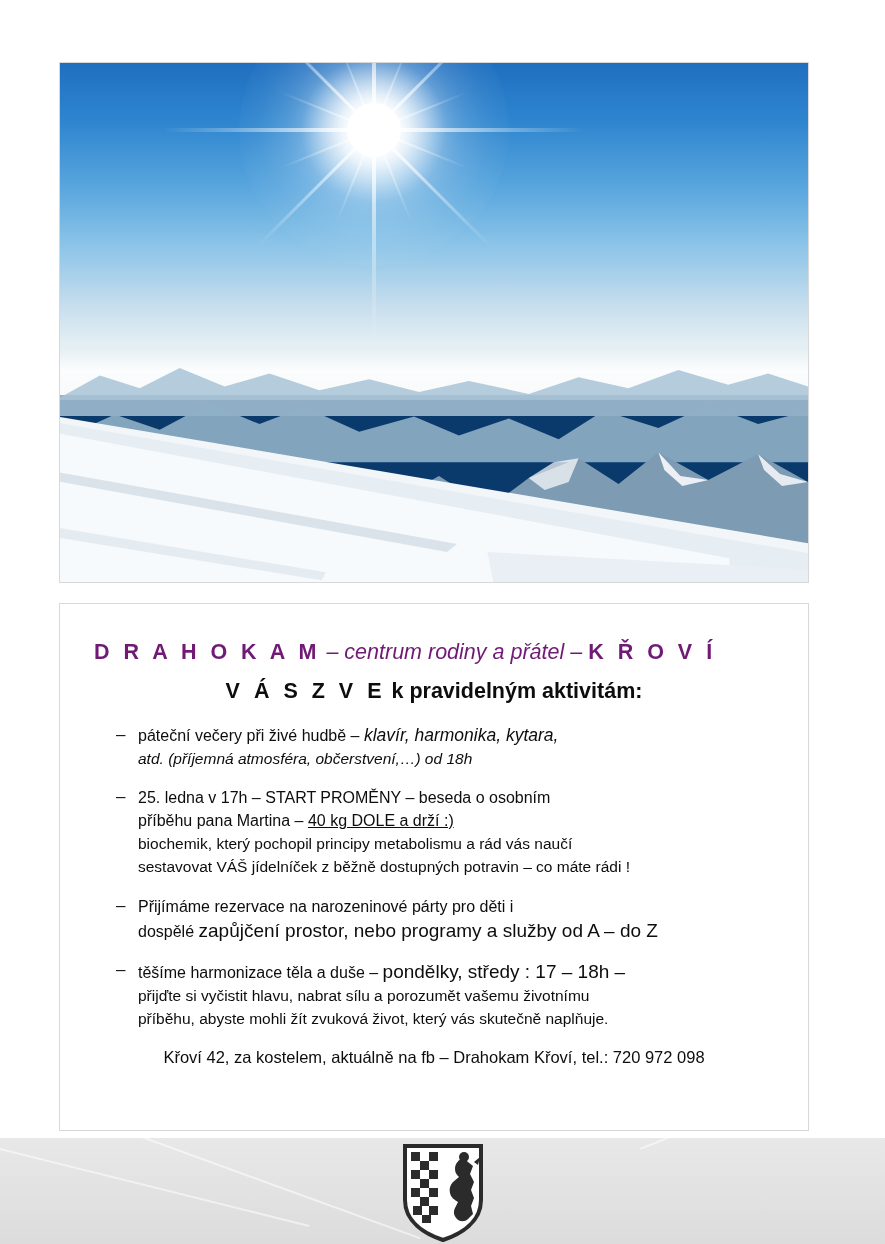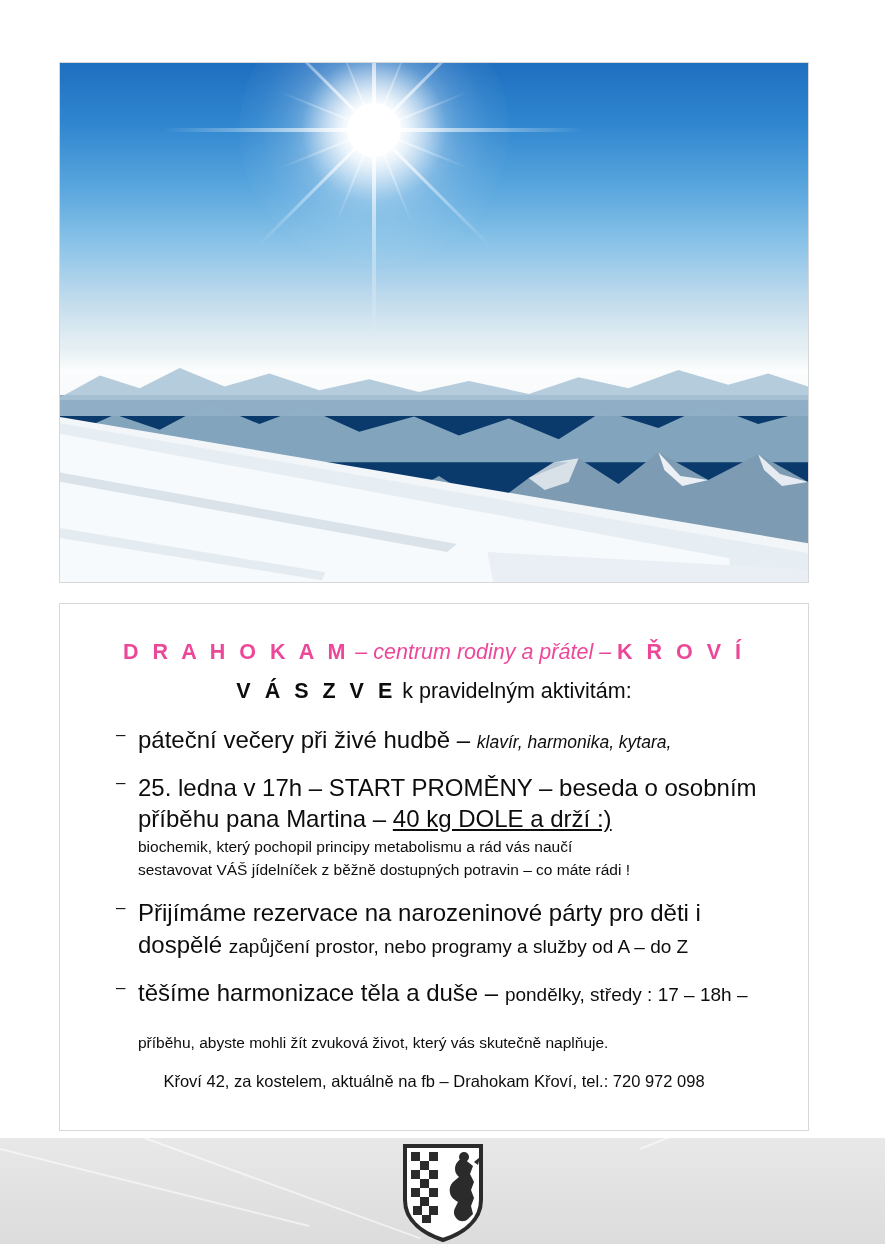--- a/index.html
+++ b/index.html
@@ -127,64 +127,64 @@
     left: 59px;
     top: 603px;
     width: 750px;
     height: 528px;
     border: 1px solid #d8d8d8;
     box-sizing: border-box;
     background: #ffffff;
     padding: 22px 34px 14px 34px;
   }
   .title-line {
-    text-align: center;
+    text-align: left;
     font-size: 21.5px;
-    color: #ec4899;
+    color: #701a75;
     margin: 14px 0 0 0;
     white-space: nowrap;
   }
   .title-line .sp {
     letter-spacing: 4px;
     font-weight: 600;
   }
   .title-line .ital {
     font-style: italic;
     font-weight: 500;
   }
   .subtitle {
     text-align: center;
     font-size: 21.5px;
     margin: 14px 0 0 0;
     color: #0d0d0d;
     white-space: nowrap;
   }
   .subtitle .sp2 { letter-spacing: 4px; font-weight: 700; }
-  .subtitle .rest { font-weight: 400; letter-spacing: 0; }
+  .subtitle .rest { font-weight: 700; letter-spacing: 0; }
 
   .bullets { margin: 20px 0 0 0; }
   .bullet {
     display: flex;
     margin: 0 0 16px 0;
     padding-left: 22px;
   }
   .dash {
     width: 22px;
     flex: 0 0 22px;
     font-size: 17px;
     color: #111;
     line-height: 1.35;
   }
   .btext {
     flex: 1 1 auto;
     font-size: 17.5px;
     line-height: 1.32;
     color: #0d0d0d;
   }
-  .btext .big { font-size: 24px; text-align: right; }
+  .btext .big { font-size: 16px; text-align: right; }
   .btext i { font-style: italic; }
   .btext .small {
     font-size: 15.5px;
     font-style: italic;
   }
   .btext .small2 { font-size: 19px; font-style: normal; }
   .btext .u { text-decoration: underline; }
   .btext .sub { font-size: 15.5px; text-align: right; }
 
   .footer {
@@ -288,20 +288,21 @@
     <span class="sp2">V Á S   Z V E</span>
     <span class="rest">k pravidelným aktivitám:</span>
   </div>
 
   <div class="bullets">
 
     <div class="bullet">
       <div class="dash">–</div>
       <div class="btext">
         <span class="big">páteční večery při živé hudbě – </span><i>klavír, harmonika, kytara,</i><br>
+        <span class="small">atd. (příjemná atmosféra, občerstvení,…) od 18h</span>
       </div>
     </div>
 
     <div class="bullet">
       <div class="dash">–</div>
       <div class="btext">
         <span class="big">25. ledna v 17h – START PROMĚNY –  beseda o osobním</span><br>
         <span class="big">příběhu pana Martina – </span><span class="big u">40 kg DOLE a drží :)</span><br>
         <span class="sub">biochemik, který pochopil principy metabolismu a rád vás naučí</span><br>
         <span class="sub">sestavovat VÁŠ jídelníček z běžně dostupných potravin – co máte rádi !</span>
@@ -313,21 +314,21 @@
       <div class="btext">
         <span class="big">Přijímáme rezervace na narozeninové párty pro děti i</span><br>
         <span class="big">dospělé </span><span class="small2">zapůjčení prostor,  nebo programy a služby od A – do Z</span>
       </div>
     </div>
 
     <div class="bullet">
       <div class="dash">–</div>
       <div class="btext">
         <span class="big">těšíme harmonizace těla a duše – </span><span class="small2">pondělky, středy : 17 – 18h –</span><br>
-        <br>
+        <span class="sub">přijďte si vyčistit hlavu, nabrat sílu a porozumět vašemu životnímu</span><br>
         <span class="sub">příběhu, abyste mohli žít zvuková život, který vás skutečně naplňuje.</span>
       </div>
     </div>
 
   </div>
 
   <div class="footer">
     <div>Křoví 42, za kostelem, aktuálně na fb – Drahokam Křoví, tel.: 720 972 098</div>
   </div>
 </div>

